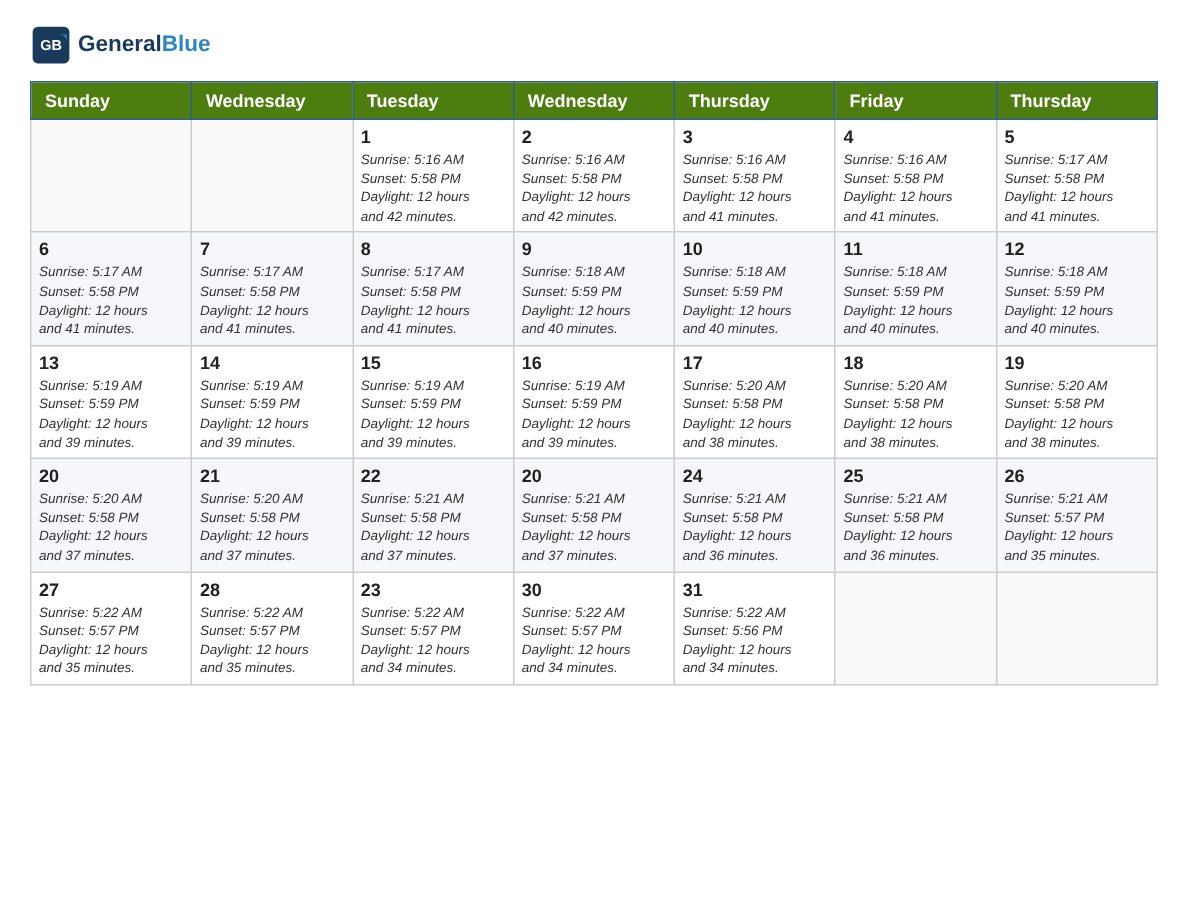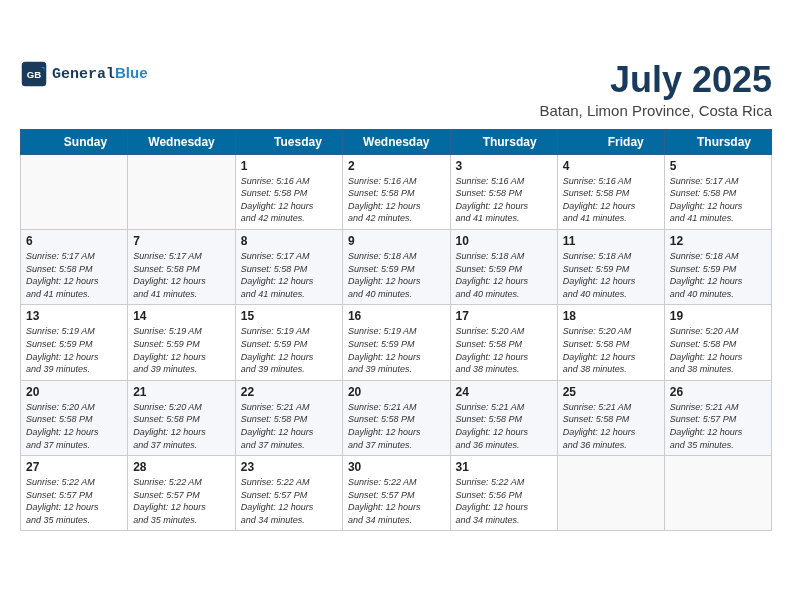--- a/index.html
+++ b/index.html
@@ -11,21 +11,20 @@
     }
     .page {
       width: 792px;
       padding: 16px 20px 16px 20px;
     }
     .header {
       display: flex;
       justify-content: space-between;
       align-items: flex-start;
       margin-bottom: 10px;
-      margin-top: 44px;
     }
     .logo {
       display: flex;
       align-items: center;
       gap: 4px;
     }
     .logo-icon {
       width: 28px;
       height: 28px;
     }
@@ -42,26 +41,26 @@
       font-size: 15px;
       color: #444;
       margin-top: 2px;
     }
     .calendar {
       width: 100%;
       border-collapse: collapse;
       border: 1px solid #ccc;
     }
     .calendar th {
-      background-color: #0369a1;
+      background-color: #4d7c0f;
       color: #fff;
       font-size: 12px;
       font-weight: bold;
-      padding: 5px 20px;
-      text-align: right;
+      padding: 5px 9px;
+      text-align: left;
       border: 1px solid #2a5f90;
     }
     .calendar td {
       width: 107px;
       vertical-align: top;
       border: 1px solid #ccc;
       padding: 4px 5px;
       font-size: 9.5px;
       color: #333;
       min-height: 80px;
@@ -93,27 +92,23 @@
 <div class="page">
   <div class="header">
     <div class="logo">
       <svg class="logo-icon" viewBox="0 0 32 32">
         <rect x="2" y="2" width="28" height="28" rx="4" fill="#1a3a5c"></rect>
         <text x="16" y="20" text-anchor="middle" fill="white" font-size="11" font-family="Arial" font-weight="bold">GB</text>
         <path d="M20 8 L28 8 L28 14 Q28 8 22 8 Z" fill="#2e86c1"></path>
       </svg>
       <div>
         <div style="font-size:15px;font-weight:bold;color:#1a3a5c;line-height:1.2;">
-          <span style="color:#1a3a5c;font-family:Liberation Mono, monospace;">General</span><span style="color:#2e86c1;">Blue</span>
+          <span style="color:#1a3a5c;">General</span><span style="color:#2e86c1;">Blue</span>
         </div>
       </div>
-    </div>
-    <div class="title-section">
-      <div class="month-year">July 2025</div>
-      <div class="location">Batan, Limon Province, Costa Rica</div>
     </div>
   </div>
 
   <table class="calendar">
     <thead>
       <tr>
       <th>Sunday</th>
           <th>Wednesday</th>
           <th>Tuesday</th>
           <th>Wednesday</th>

